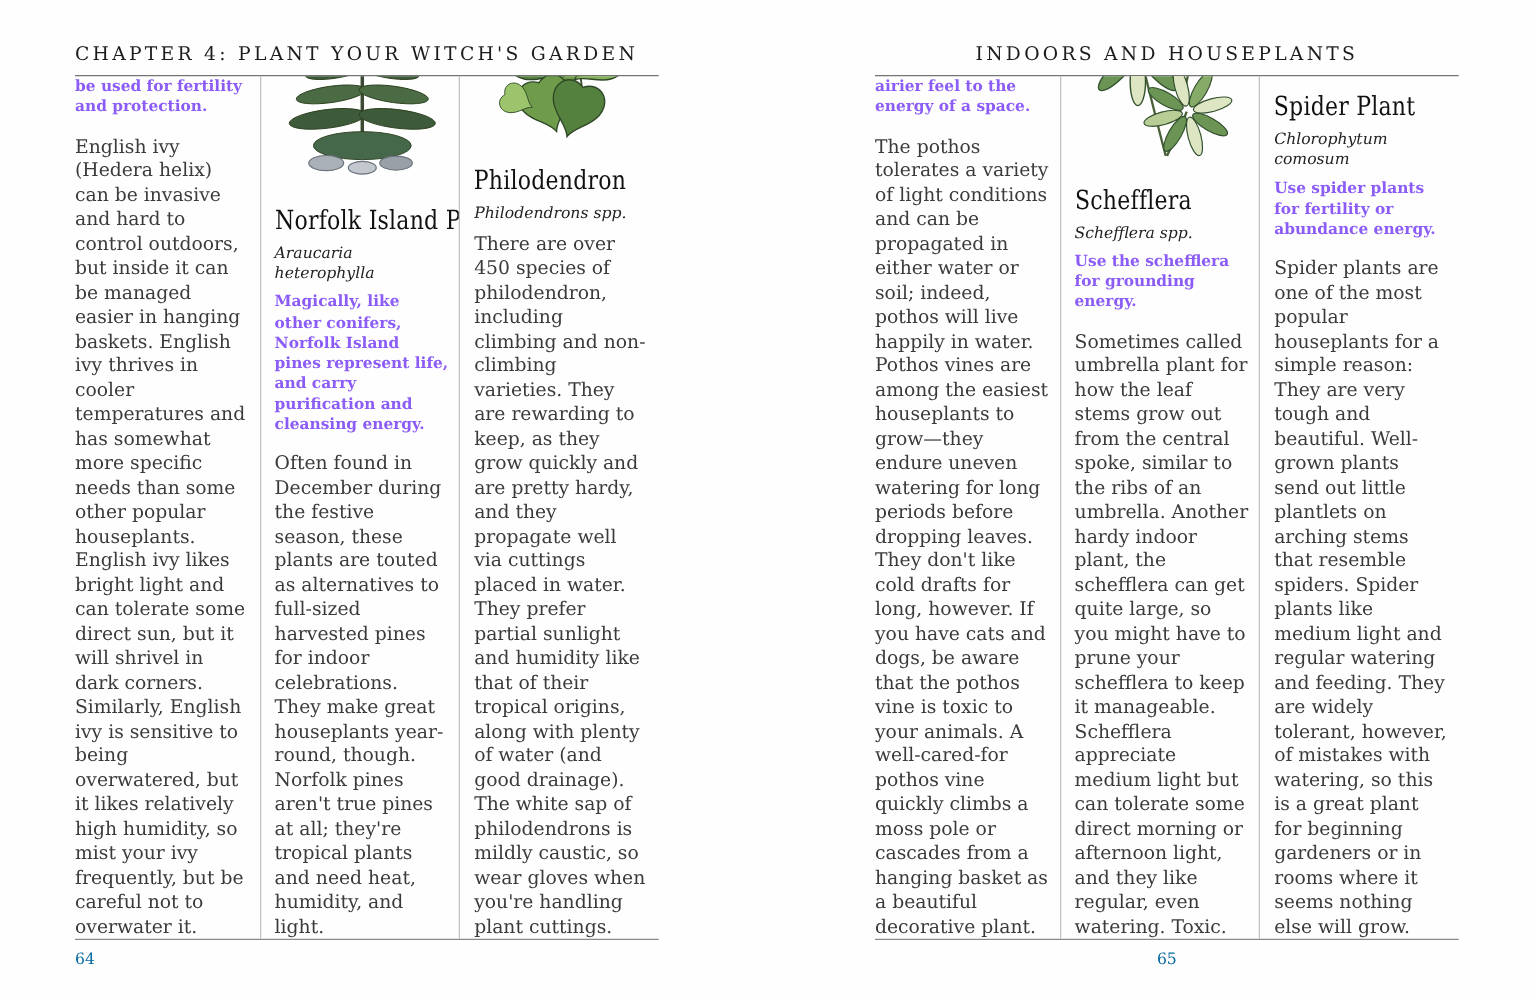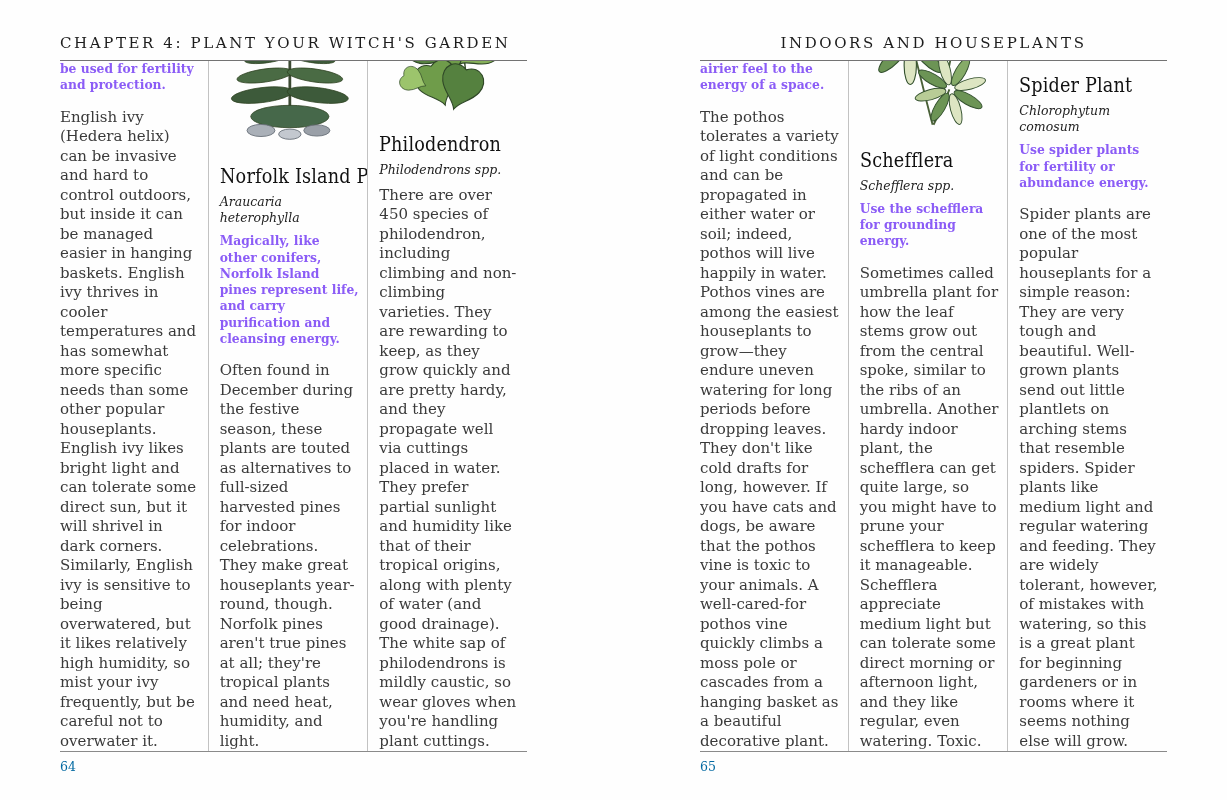--- a/index.html
+++ b/index.html
@@ -12,21 +12,21 @@
   .page-body{display:flex;border-top:1px solid #737373;border-bottom:1px solid #8a8a8a;height:690px;overflow:hidden;align-items:flex-end;}
   .column{flex:1;min-width:0;overflow:hidden;padding-right:8px;}
   .column + .column{border-left:1px solid #c2c2c2;padding-left:11px;}
   .illustration{height:168px;display:flex;align-items:center;justify-content:center;}
   .illustration svg{display:block;}
   .plant-title{font-size:21px;font-weight:normal;color:#111;margin:4px 0 6px 0;white-space:nowrap;transform:scaleX(0.84);transform-origin:left bottom;letter-spacing:0.2px;}
   .sci{font-style:italic;font-size:12.5px;color:#222;margin:0 0 7px 0;line-height:1.3;}
   .lead{font-weight:bold;font-size:12.3px;color:#8b5cf6;margin:0 0 14px 0;line-height:1.32;}
   .body-text{font-size:15px;color:#3a3a3a;margin:0;line-height:1.3;}
   .page-footer{padding-top:7px;font-size:12.5px;color:#0369a1;}
-  .page-footer.right{text-align:left;}
+  .page-footer.right{text-align:center;}
 </style>
 </head>
 <body>
 
 <div class="page page-left">
   <div class="running-head">CHAPTER 4: PLANT YOUR WITCH'S GARDEN</div>
   <div class="page-body">
 
     <div class="column">
       <div class="illustration">

